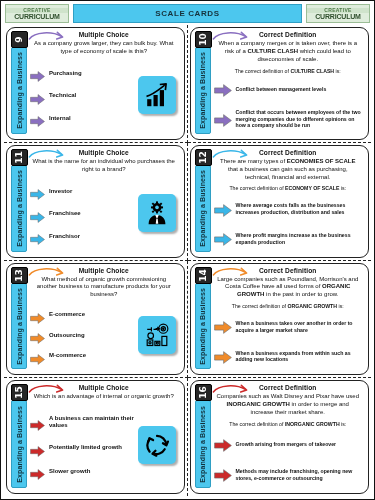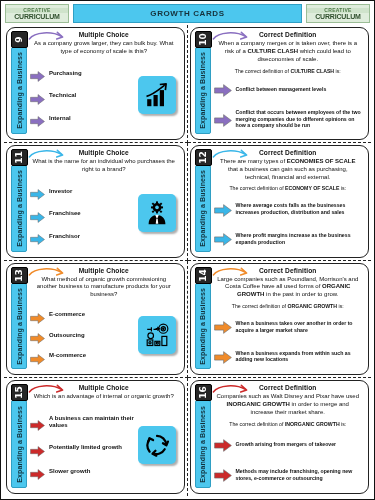--- a/index.html
+++ b/index.html
@@ -186,21 +186,21 @@
 <body>
 
 <div class="page">
 
   <div class="header">
     <div class="logo">
       <div class="l1">CREATIVE</div>
       <div class="l2">CURRICULUM</div>
     </div>
     <div class="topicbar">
-      <span>GROWTH CARDS</span>
+      <span>SCALE CARDS</span>
     </div>
     <div class="logo">
       <div class="l1">CREATIVE</div>
       <div class="l2">CURRICULUM</div>
     </div>
   </div>
 
   <div class="grid" id="grid">
       <div class="cell colL rowline">
         <div class="card">

